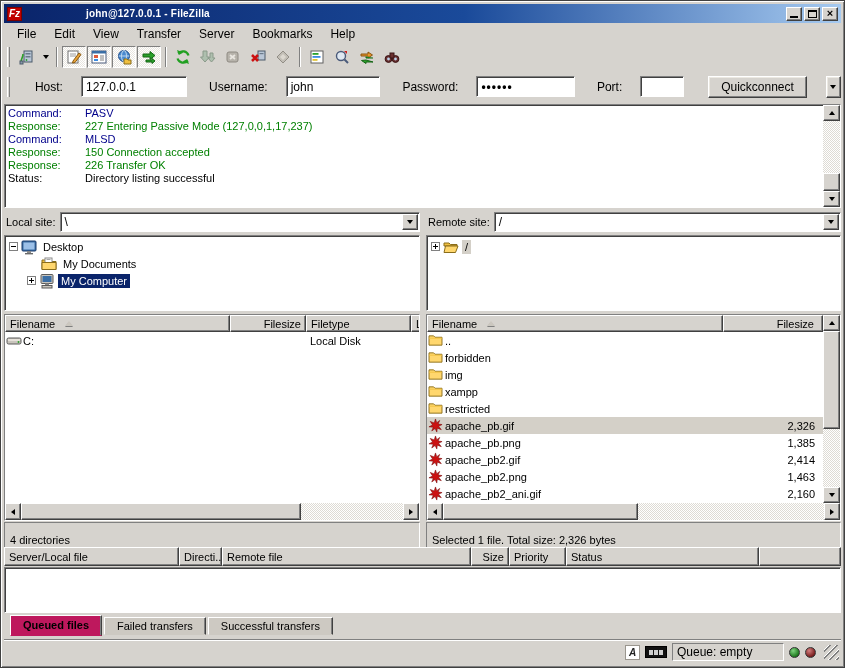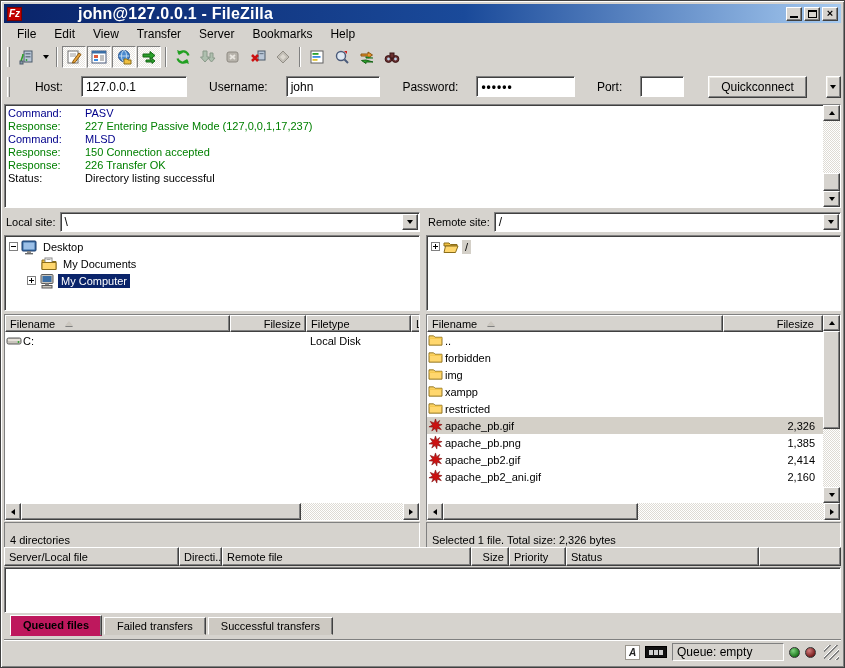--- a/index.html
+++ b/index.html
@@ -8,24 +8,24 @@
 
   .window{
     width:845px;height:668px;background:#d6d3ce;
     border:1px solid #404040;
     box-shadow: inset 1px 1px 0 #fff, inset -1px -1px 0 #808080;
     padding:3px;display:flex;flex-direction:column;position:relative;
   }
 
   
   .titlebar{height:19px;background:linear-gradient(90deg,#0a246a 0%,#1a4a9a 55%,#a6caf0 100%);
-    display:flex;align-items:center;padding:0 3px;gap:12px;flex:0 0 auto;}
+    display:flex;align-items:center;padding:0 3px;gap:20px;flex:0 0 auto;}
   .fz-logo{width:15px;height:14px;background:#c00000;border:1px solid #7a0000;color:#fff;
     font-weight:bold;font-style:italic;font-size:10px;line-height:12px;text-align:center;}
-  .title{color:#fff;font-weight:bold;font-size:16px;flex:1;letter-spacing:.2px;padding-left:44px;}
+  .title{color:#fff;font-weight:bold;font-size:10px;flex:1;letter-spacing:.2px;padding-left:44px;}
   .winbtns{display:flex;gap:2px;}
   .wbtn{width:16px;height:14px;background:#d6d3ce;border:1px solid;border-color:#fff #404040 #404040 #fff;
     box-shadow:inset -1px -1px 0 #808080;display:flex;align-items:flex-end;justify-content:center;
     font-size:9px;line-height:9px;font-weight:bold;}
   .wbtn.max,.wbtn.close{align-items:center;}
   .glyph-min{width:8px;height:2px;background:#000;margin-bottom:2px;}
   .glyph-max{width:9px;height:8px;border:1px solid #000;border-top:2px solid #000;}
   .glyph-x{font-size:11px;line-height:11px;font-weight:bold;}
 
   
@@ -554,20 +554,29 @@
                   </div>
                 <span class="c-name">apache_pb2.gif</span>
                 <span class="c-size">2,414</span>
               </div>
               <div class="lrow">
                 <div class="fic">
                     <svg width="15" height="15" viewBox="0 0 16 16">
                       <path d="M8 1 L9.3 5 L12.5 2.6 L10.8 6.4 L15 7 L11.3 8.8 L14.2 12.4 L9.9 10.8 L9.4 15 L7.6 11.2 L4 13.8 L5.6 9.9 L1 9.4 L4.9 7.5 L2.4 3.6 L6.6 5.3 Z" fill="#cc1111" stroke="#7a0a0a" stroke-width="0.6"></path>
                     </svg>
                   </div>
+                <span class="c-name">apache_pb2.png</span>
+                <span class="c-size">1,463</span>
+              </div>
+              <div class="lrow">
+                <div class="fic">
+                    <svg width="15" height="15" viewBox="0 0 16 16">
+                      <path d="M8 1 L9.3 5 L12.5 2.6 L10.8 6.4 L15 7 L11.3 8.8 L14.2 12.4 L9.9 10.8 L9.4 15 L7.6 11.2 L4 13.8 L5.6 9.9 L1 9.4 L4.9 7.5 L2.4 3.6 L6.6 5.3 Z" fill="#cc1111" stroke="#7a0a0a" stroke-width="0.6"></path>
+                    </svg>
+                  </div>
                 <span class="c-name">apache_pb2_ani.gif</span>
                 <span class="c-size">2,160</span>
               </div>
             </div>
           </div>
           <div class="vsb">
             <div class="sbtn">
                 <div class="sb-tri tri-up"></div>
               </div>
             <div class="thumb" style="height:98px"></div>

